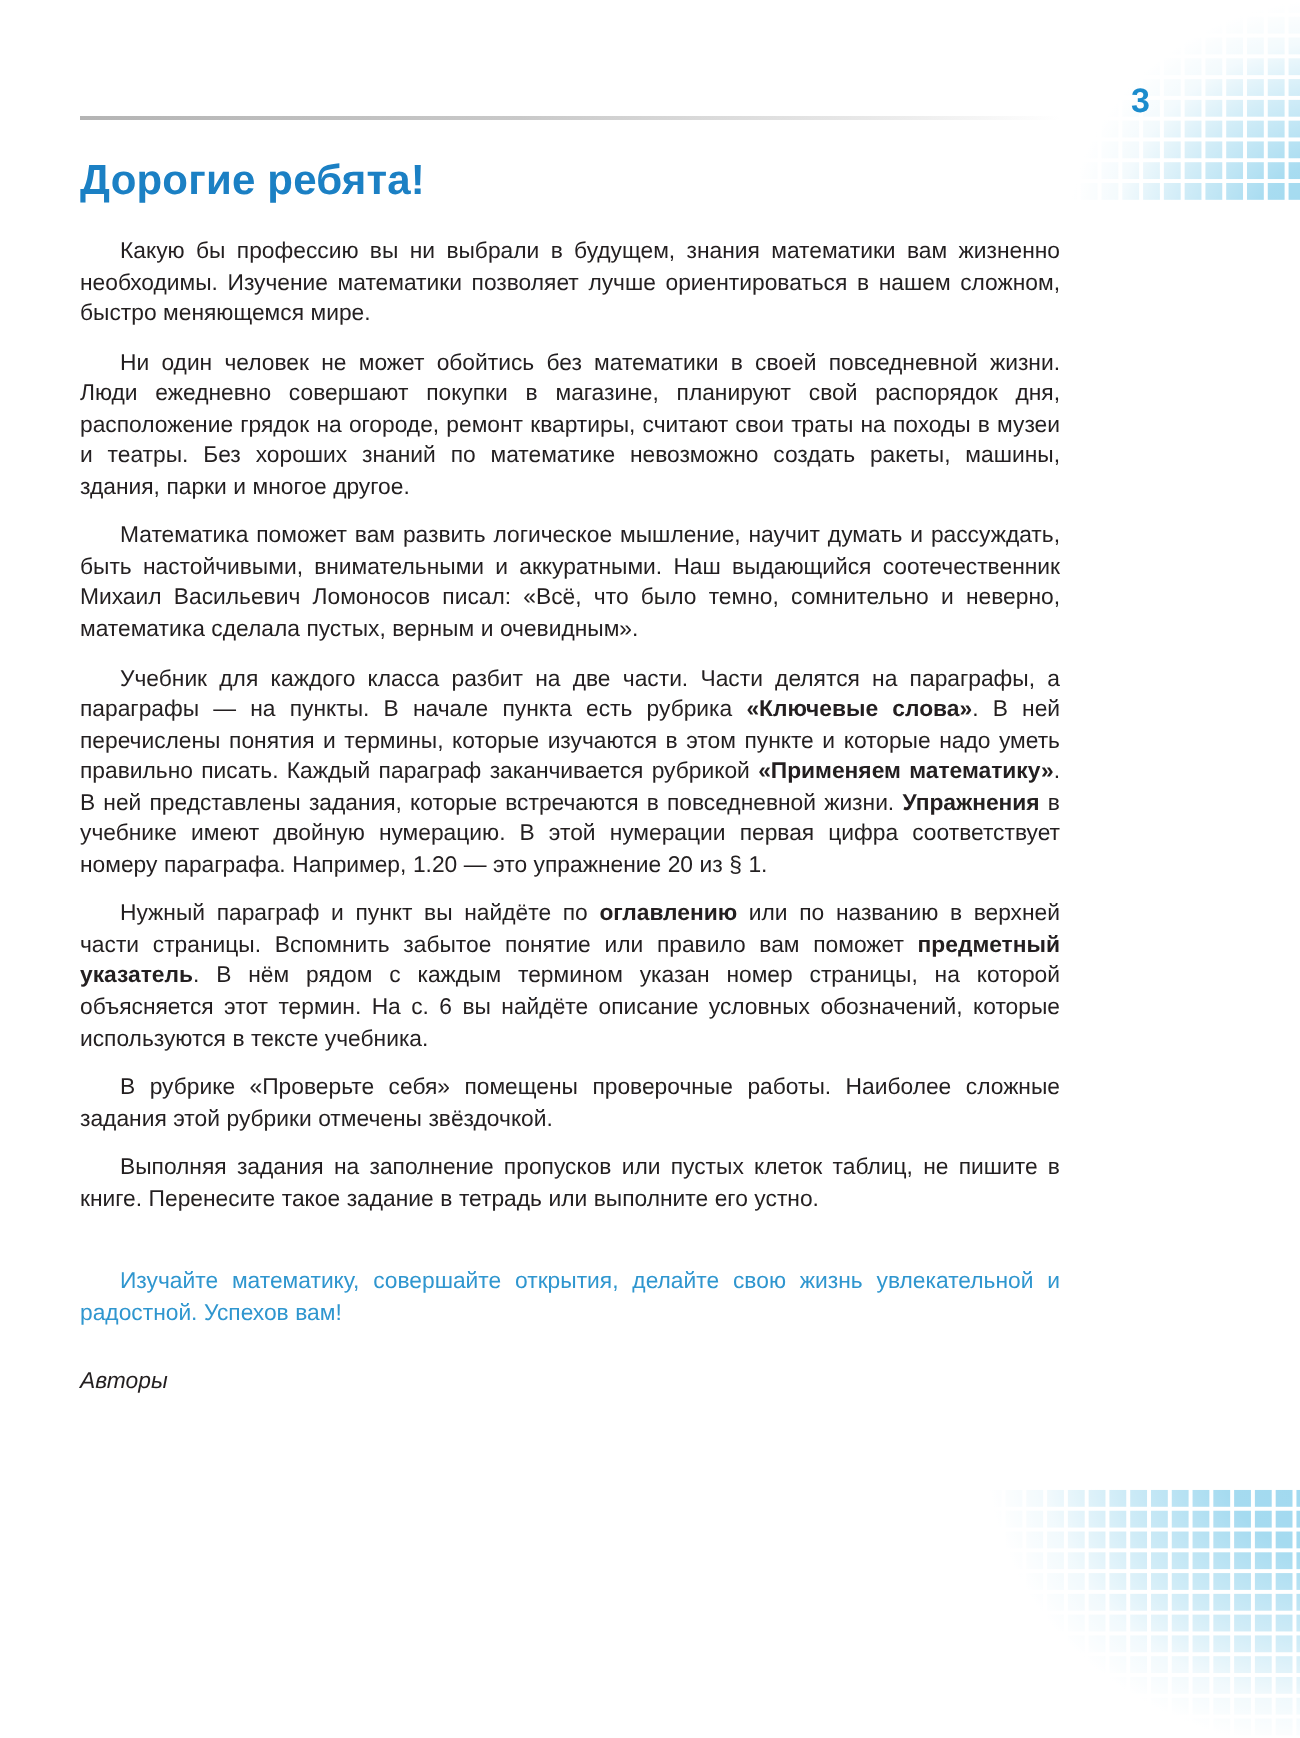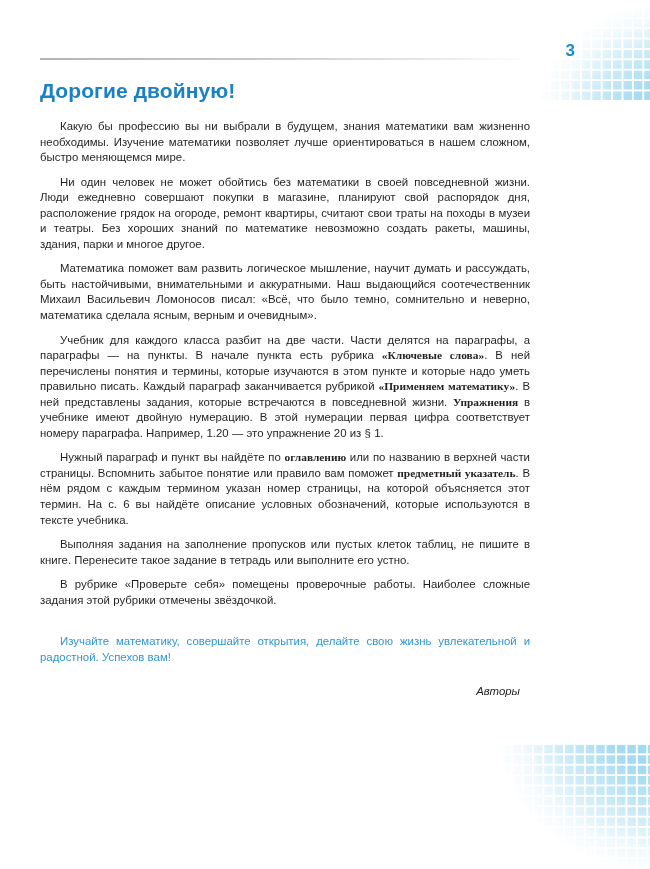--- a/index.html
+++ b/index.html
@@ -109,31 +109,30 @@
   }
   p.para {
     margin: 0 0 9px 0;
     font-size: 11.4px;
     line-height: 15.55px;
     color: #231f20;
     text-align: justify;
     text-indent: 20px;
     word-spacing: 0.1px;
   }
-  p.para b { font-weight: bold; font-family: Liberation Serif, serif; }
+  p.para b { font-weight: bold; }
   p.blue {
     color: #2f96cf;
   }
   p.blue.first { margin-top: 26px; }
   .signature {
     margin-top: 20px;
     font-size: 11.4px;
     font-style: italic;
     color: #231f20;
-    text-align: right;
     padding-right: 10px;
   }
 </style>
 </head>
 <body>
 
 <div class="page">
 
   <div class="deco deco-top">
     <div class="grid"></div>
@@ -143,27 +142,27 @@
   <div class="deco deco-bottom">
     <div class="grid"></div>
     <div class="fade"></div>
   </div>
 
   <div class="page-number">3</div>
 
   <div class="top-rule"></div>
 
   <div class="content">
-    <h1 class="title">Дорогие двойную!</h1>
+    <h1 class="title">Дорогие ребята!</h1>
     <div id="paragraphs">
         <p class="para"><span>Какую бы профессию вы ни выбрали в будущем, знания математики вам жизненно необходимы. Изучение математики позволяет лучше ориентироваться в нашем сложном, быстро меняющемся мире.</span></p>
         <p class="para"><span>Ни один человек не может обойтись без математики в своей повседневной жизни. Люди ежедневно совершают покупки в магазине, планируют свой распорядок дня, расположение грядок на огороде, ремонт квартиры, считают свои траты на походы в музеи и театры. Без хороших знаний по математике невозможно создать ракеты, машины, здания, парки и многое другое.</span></p>
-        <p class="para"><span>Математика поможет вам развить логическое мышление, научит думать и рассуждать, быть настойчивыми, внимательными и аккуратными. Наш выдающийся соотечественник Михаил Васильевич Ломоносов писал: «Всё, что было темно, сомнительно и неверно, математика сделала ясным, верным и очевидным».</span></p>
+        <p class="para"><span>Математика поможет вам развить логическое мышление, научит думать и рассуждать, быть настойчивыми, внимательными и аккуратными. Наш выдающийся соотечественник Михаил Васильевич Ломоносов писал: «Всё, что было темно, сомнительно и неверно, математика сделала пустых, верным и очевидным».</span></p>
         <p class="para"><span>Учебник для каждого класса разбит на две части. Части делятся на параграфы, а параграфы — на пункты. В начале пункта есть рубрика </span><b>«Ключевые слова»</b><span>. В ней перечислены понятия и термины, которые изучаются в этом пункте и которые надо уметь правильно писать. Каждый параграф заканчивается рубрикой </span><b>«Применяем математику»</b><span>. В ней представлены задания, которые встречаются в повседневной жизни. </span><b>Упражнения</b><span> в учебнике имеют двойную нумерацию. В этой нумерации первая цифра соответствует номеру параграфа. Например, 1.20 — это упражнение 20 из § 1.</span></p>
         <p class="para"><span>Нужный параграф и пункт вы найдёте по </span><b>оглавлению</b><span> или по названию в верхней части страницы. Вспомнить забытое понятие или правило вам поможет </span><b>предметный указатель</b><span>. В нём рядом с каждым термином указан номер страницы, на которой объясняется этот термин. На с. 6 вы найдёте описание условных обозначений, которые используются в тексте учебника.</span></p>
+        <p class="para"><span>В рубрике «Проверьте себя» помещены проверочные работы. Наиболее сложные задания этой рубрики отмечены звёздочкой.</span></p>
         <p class="para"><span>Выполняя задания на заполнение пропусков или пустых клеток таблиц, не пишите в книге. Перенесите такое задание в тетрадь или выполните его устно.</span></p>
-        <p class="para"><span>В рубрике «Проверьте себя» помещены проверочные работы. Наиболее сложные задания этой рубрики отмечены звёздочкой.</span></p>
         <p class="para blue first"><span>Изучайте математику, совершайте открытия, делайте свою жизнь увлекательной и радостной. Успехов вам!</span></p>
       </div>
     <div class="signature">Авторы</div>
   </div>
 
 </div>
 
 </body></html>

